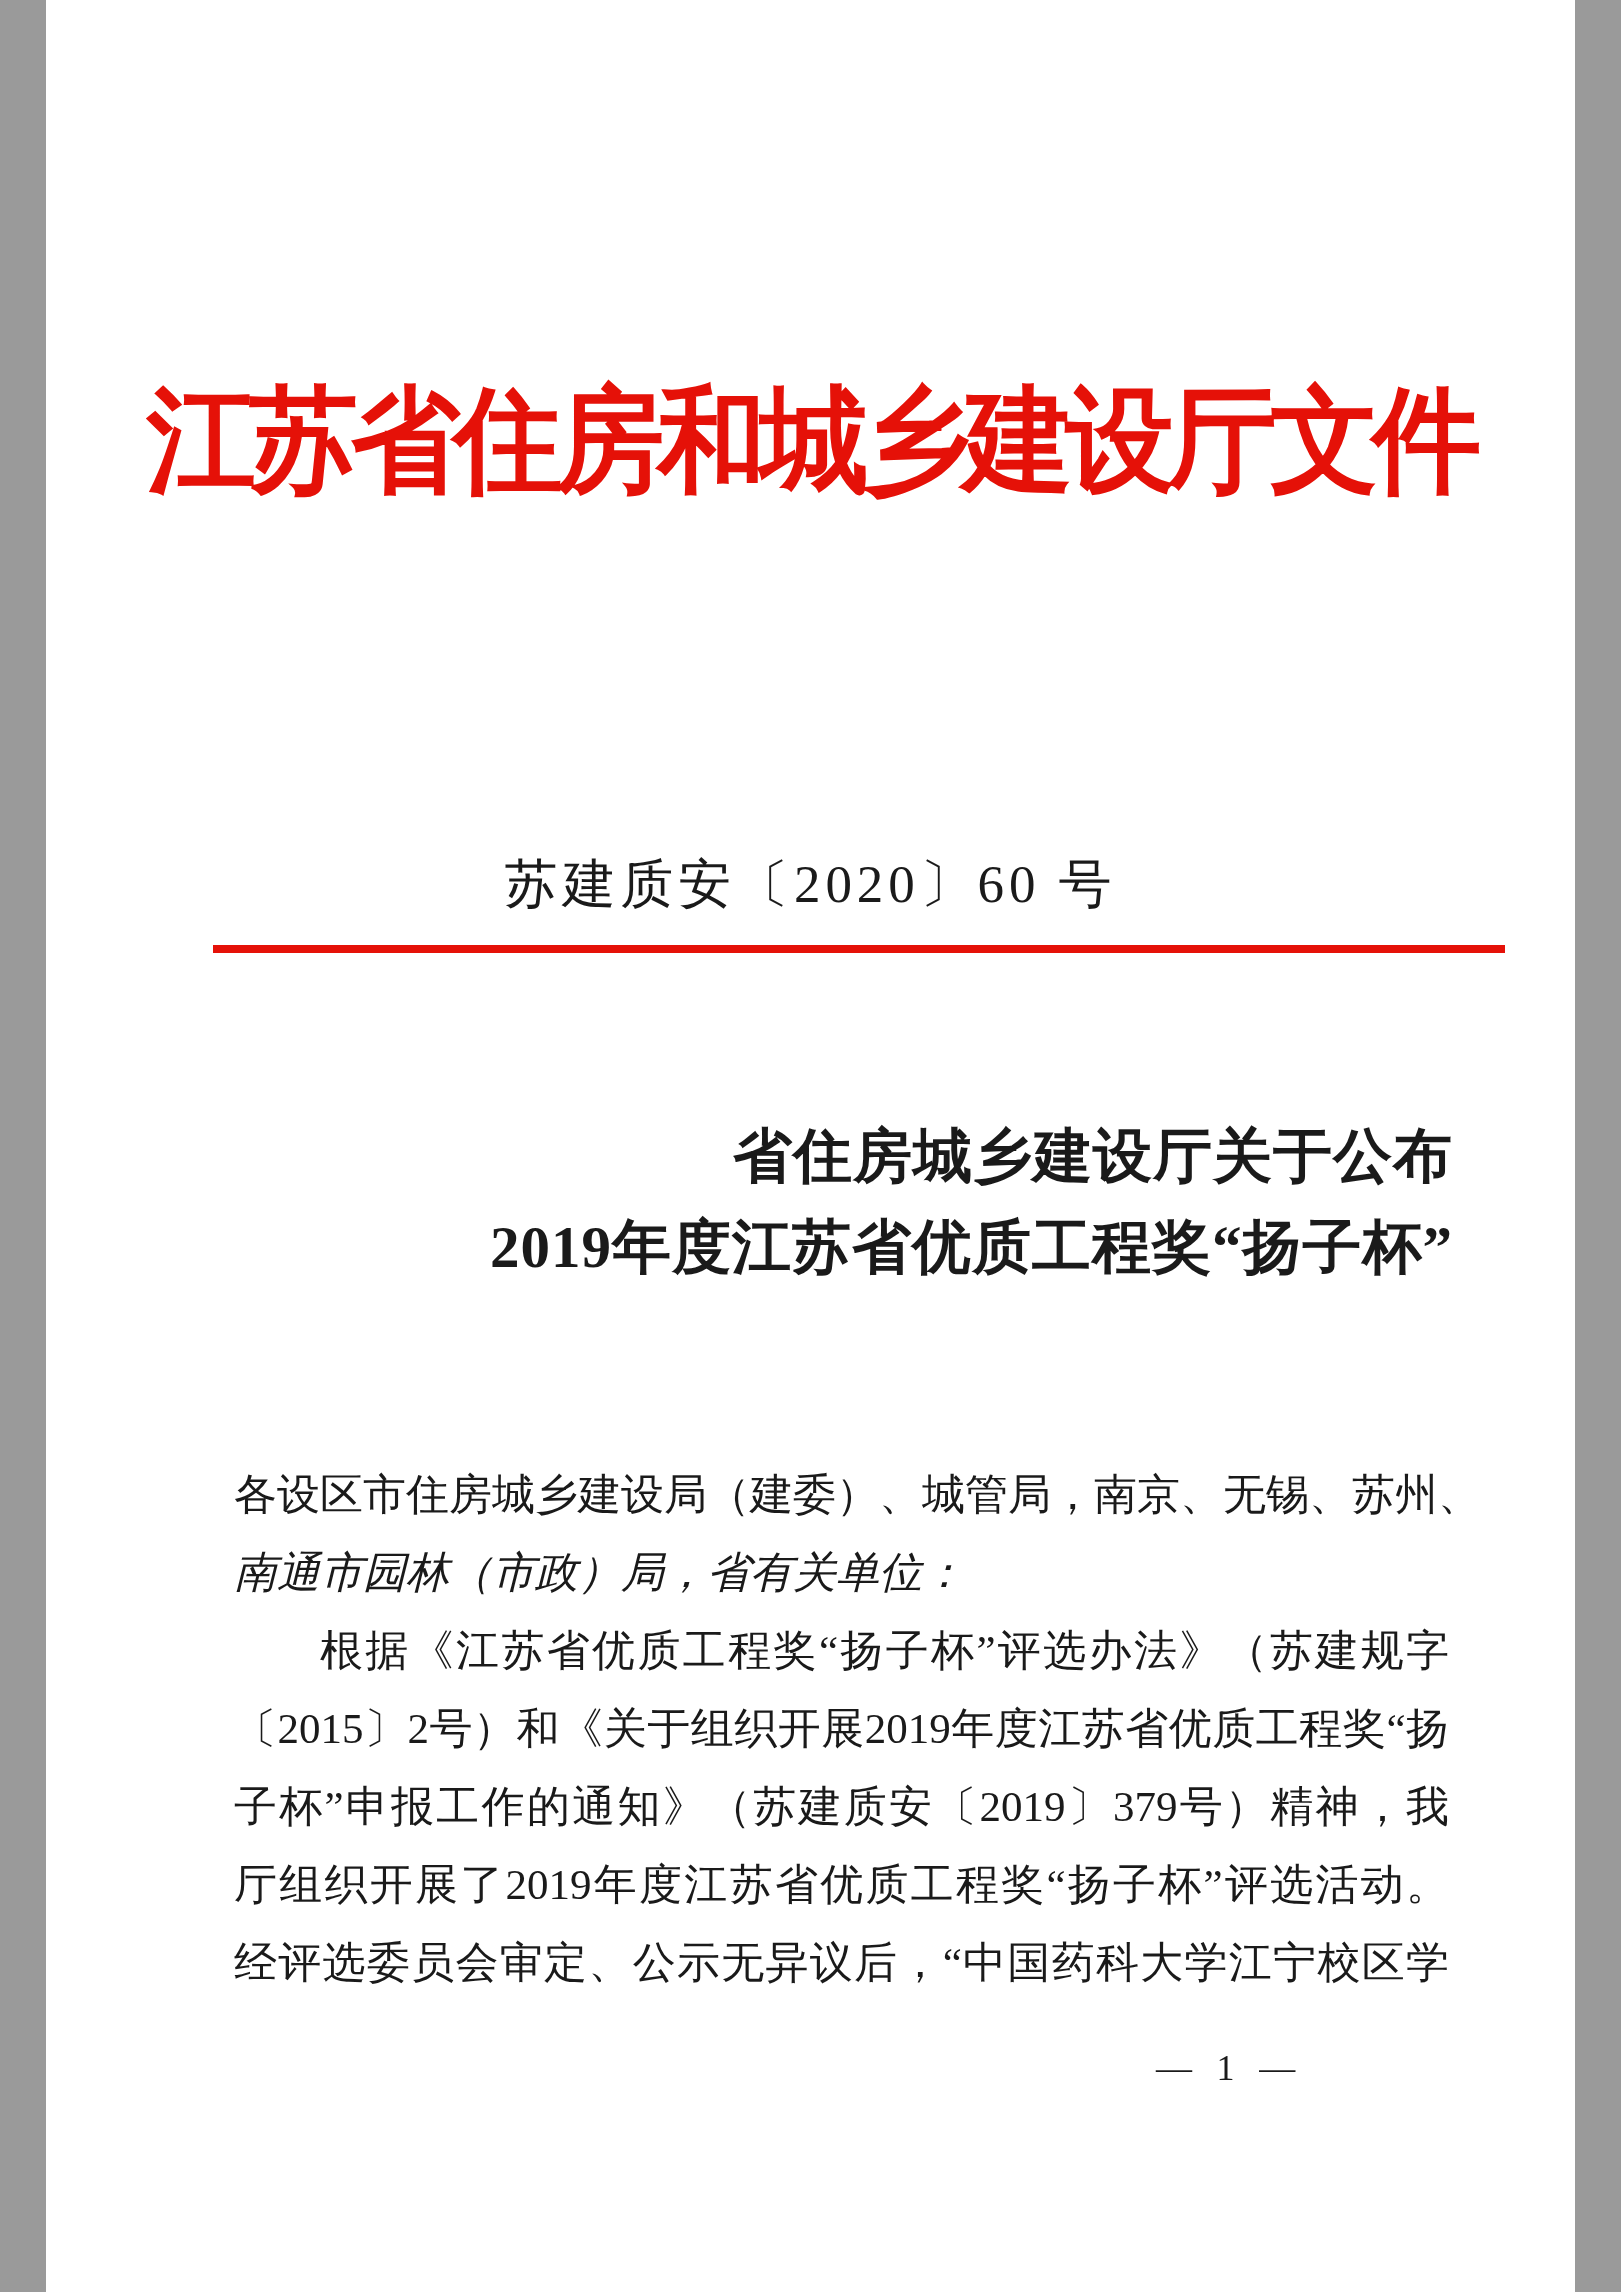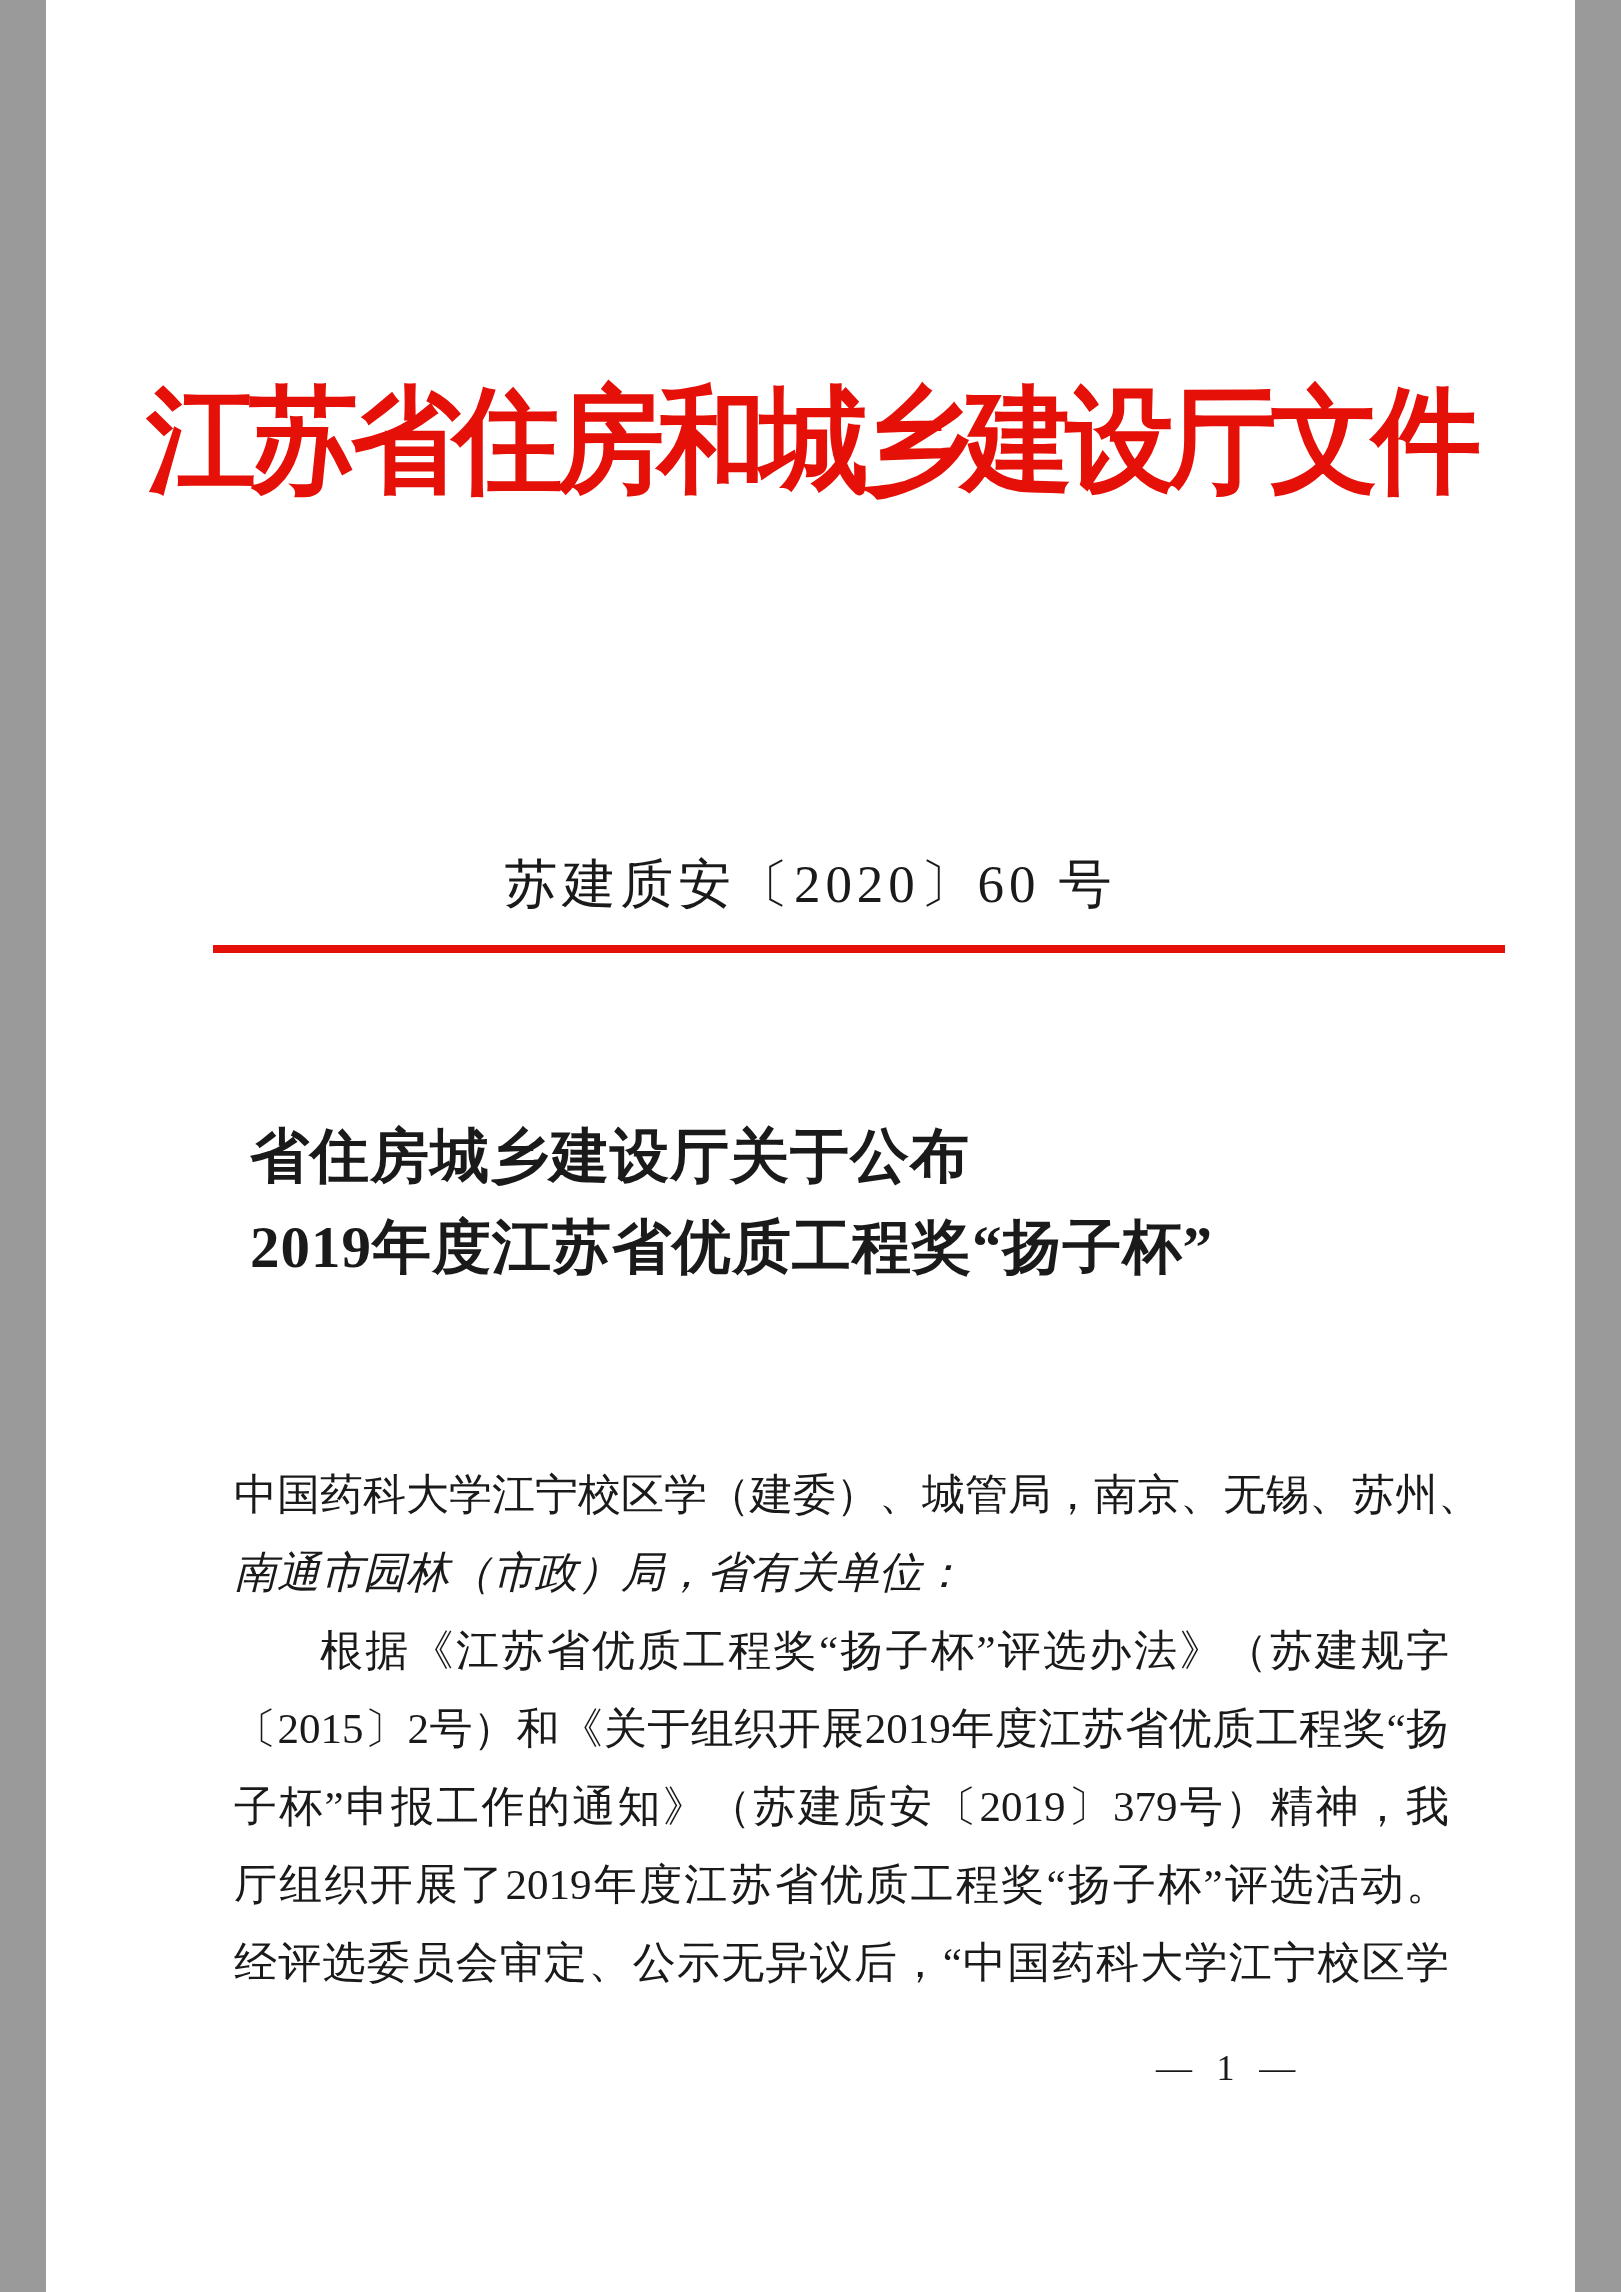--- a/index.html
+++ b/index.html
@@ -54,23 +54,23 @@
     left: 167px;
     width: 1292px;
     height: 7.8px;
     background: var(--accent, #e51108);
   }
 
   
   .doc-title {
     position: absolute;
     top: 1111px;
-    left: 204px;
+    left: 192px;
     width: 1215px;
-    text-align: left;
+    text-align: right;
     font-size: 59px;
     font-weight: 700;
     line-height: 91px;
     letter-spacing: 1px;
   }
 
   
   .body-text {
     position: absolute;
     top: 1456px;
@@ -114,21 +114,21 @@
   <div class="doc-number">苏建质安〔2020〕60 号</div>
 
   <div class="red-line"></div>
 
   <div class="doc-title">
     <div class="doc-title-line">省住房城乡建设厅关于公布</div>
     <div class="doc-title-line">2019年度江苏省优质工程奖“扬子杯”</div>
   </div>
 
   <div class="body-text">
-    <div class="body-line">中国药科大学江宁校区学（建委）、城管局，南京、无锡、苏州、</div>
+    <div class="body-line">各设区市住房城乡建设局（建委）、城管局，南京、无锡、苏州、</div>
     <div class="body-line para-end">南通市园林（市政）局，省有关单位：</div>
     <div class="body-line indent">根据《江苏省优质工程奖“扬子杯”评选办法》（苏建规字</div>
     <div class="body-line">〔2015〕2号）和《关于组织开展2019年度江苏省优质工程奖“扬</div>
     <div class="body-line">子杯”申报工作的通知》（苏建质安〔2019〕379号）精神，我</div>
     <div class="body-line">厅组织开展了2019年度江苏省优质工程奖“扬子杯”评选活动。</div>
     <div class="body-line">经评选委员会审定、公示无异议后，“中国药科大学江宁校区学</div>
   </div>
 
   <div class="page-number">— 1 —</div>
 

